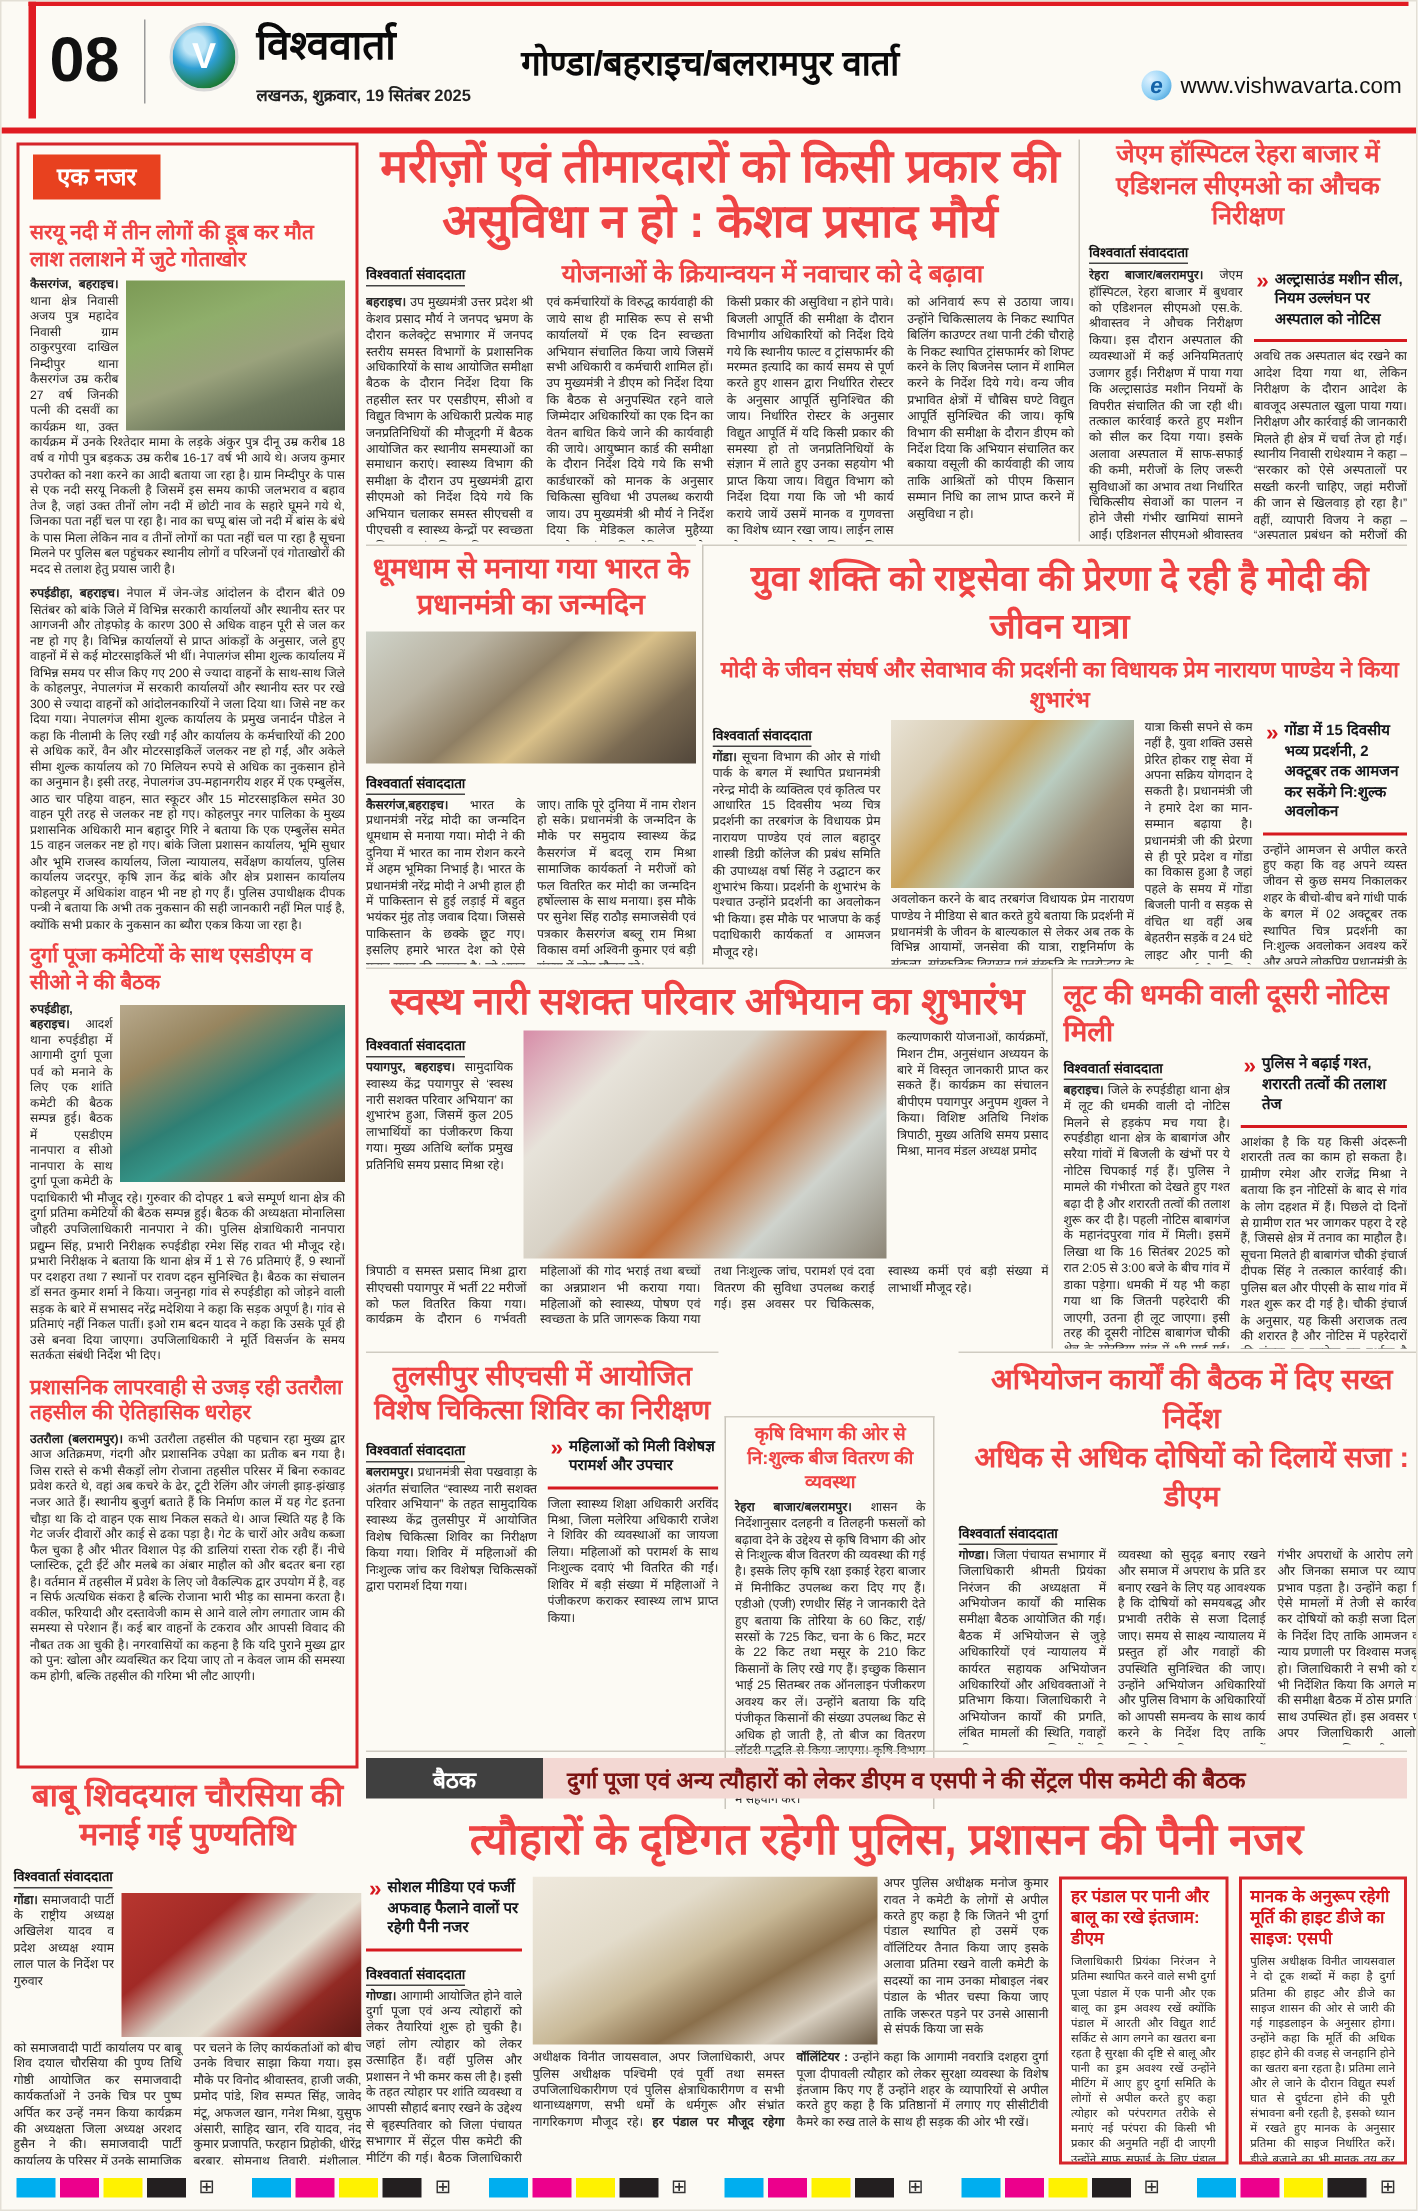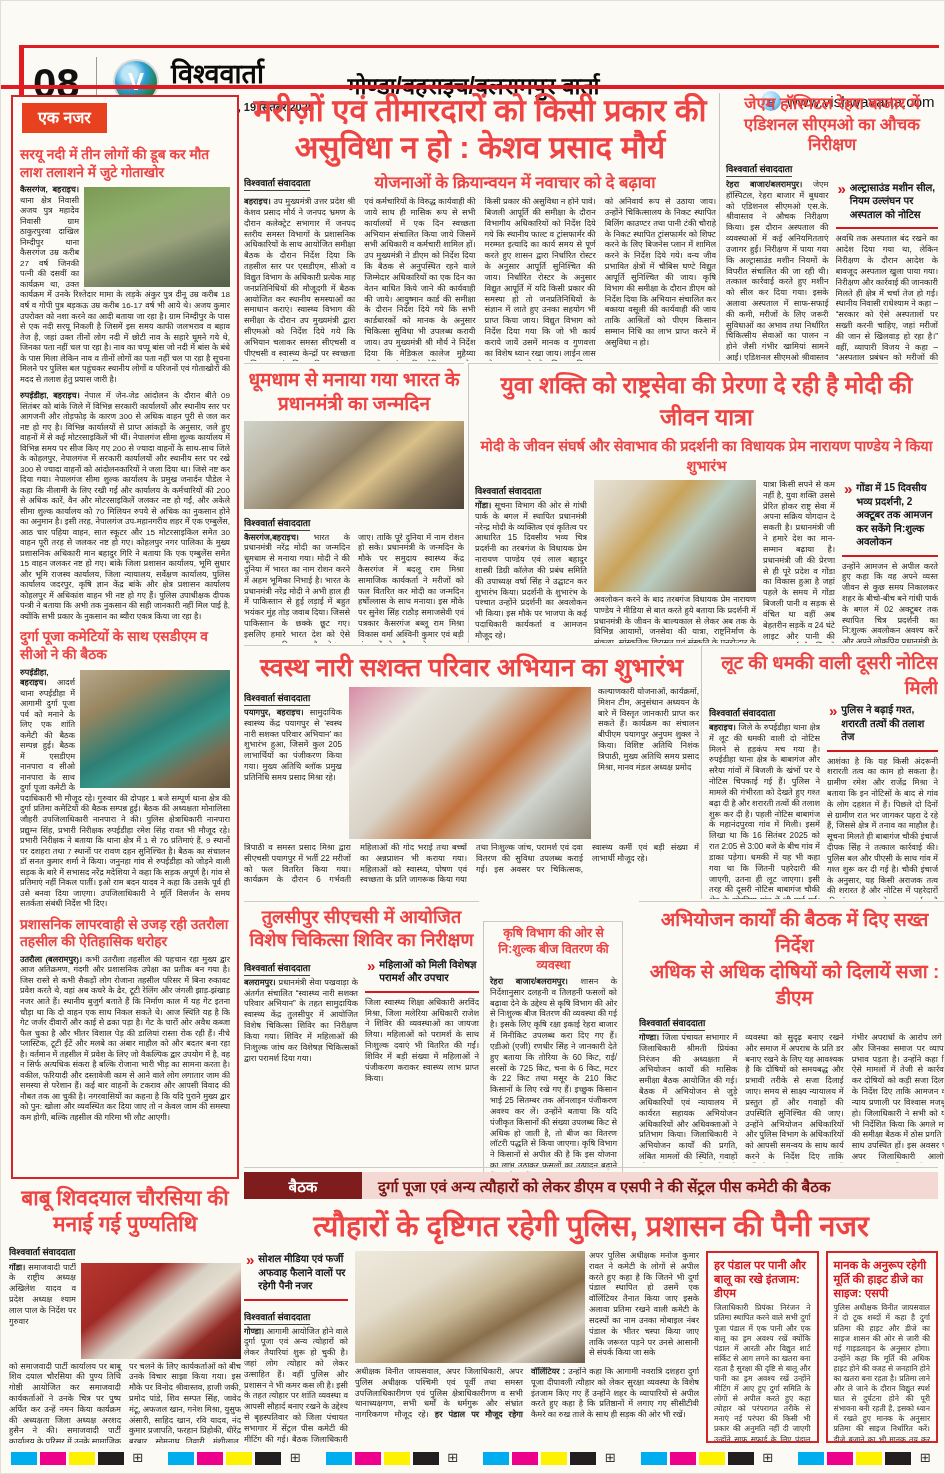--- a/index.html
+++ b/index.html
@@ -30,38 +30,38 @@
   .section-title{font-size:23px;font-weight:bold;color:#0a0a0a;}
   .web-icon{width:20px;height:20px;border-radius:50%;background:radial-gradient(circle at 30% 30%,#dff2ff,#8fd0f5 55%,#2a8fd0);color:#1463a8;
      font-weight:bold;font-style:italic;font-size:15px;display:flex;align-items:center;justify-content:center;}
   .website{font-size:15px;font-weight:normal;color:#111;}
   
   #sidebar{border:2px solid #d6252a;background:#fdfbf5;padding:6px 7px;}
   .ek-tag{display:inline-block;background:#e8411f;color:#fff;font-weight:bold;font-size:16px;padding:3px 16px 5px 16px;margin:0 0 7px 2px;}
   .side-h{font-size:13.8px;line-height:1.28;margin:6px 0 4px 0;}
   .side-body{font-size:8.1px;line-height:1.3;}
   
-  .baithak-tag{background:#7f1d1d;color:#fff;font-weight:bold;font-size:15px;display:flex;align-items:center;justify-content:center;}
+  .baithak-tag{background:#404040;color:#fff;font-weight:bold;font-size:15px;display:flex;align-items:center;justify-content:center;}
   .baithak-banner{background:#f3d8d3;color:#7c1412;font-weight:bold;font-size:15px;display:flex;align-items:center;padding-left:16px;}
   
   .redbox{border:2px solid #d6252a;background:#fffdf8;padding:5px 6px;overflow:hidden;}
   .redbox-h{color:#d6191f;font-weight:bold;font-size:11.3px;line-height:1.25;margin-bottom:3px;}
   .redbox-b{font-size:7.6px;line-height:1.33;color:#2a2a2a;}
   
   .reg-group{display:flex;gap:3px;align-items:center;}
   .reg-sq{width:26px;height:13px;}
   .reg-cross{width:22px;height:14px;font-size:13px;line-height:13px;color:#333;text-align:center;}
   .c-c{background:#00aeef;} .c-m{background:#ec008c;} .c-y{background:#fff200;} .c-k{background:#231f20;}
 </style>
 </head>
 <body>
 
 <div id="page">
 
-  <div class="abs" style="left:0;top:6;width:937px;height:78px;margin-top:44px;">
+  <div class="abs" style="left:0;top:6;width:937px;height:78px;">
     <div class="abs hdr-redbar" style="left:18px;top:0;width:920px;height:3px;"></div>
     <div class="abs hdr-redbar" style="left:18px;top:0;width:5px;height:78px;"></div>
     <div class="abs" id="pgnum" style="left:32px;top:18px;">08</div>
     <div class="abs" style="left:95px;top:12px;width:1px;height:56px;background:#9a9a9a;"></div>
     <div class="abs logo-circle" style="left:112px;top:14px;">V</div>
     <div class="abs brand" style="left:170px;top:16px;">विश्ववार्ता</div>
     <div class="abs brand-date" style="left:170px;top:50px;">लखनऊ,  शुक्रवार, 19 सितंबर 2025</div>
     <div class="abs section-title" style="left:0;top:24px;width:945px;text-align:center;">गोण्डा/बहराइच/बलरामपुर वार्ता</div>
     <div class="abs" style="left:760px;top:46px;display:flex;align-items:center;gap:6px;">
       <span class="web-icon">e</span>
@@ -191,21 +191,21 @@
           <span>सामुदायिक स्वास्थ्य केंद्र पयागपुर से ‘स्वस्थ नारी सशक्त परिवार अभियान’ का शुभारंभ हुआ, जिसमें कुल 205 लाभार्थियों का पंजीकरण किया गया। मुख्य अतिथि ब्लॉक प्रमुख प्रतिनिधि समय प्रसाद मिश्रा रहे।</span>
         </div>
       </div>
       <div class="photo" style="flex:0 0 242px;height:152px;background:linear-gradient(135deg,#d78ca8 0%,#e7e3da 22%,#d8d2c6 40%,#c2723d 58%,#cfd3cd 75%,#8d8677 100%);"></div>
       <div class="just bodytxt col" style="flex:1;height:152px;">कल्याणकारी योजनाओं, कार्यक्रमों, मिशन टीम, अनुसंधान अध्ययन के बारे में विस्तृत जानकारी प्राप्त कर सकते हैं। कार्यक्रम का संचालन बीपीएम पयागपुर अनुपम शुक्ल ने किया। विशिष्ट अतिथि निशंक त्रिपाठी, मुख्य अतिथि समय प्रसाद मिश्रा, मानव मंडल अध्यक्ष प्रमोद</div>
     </div>
     <div class="just bodytxt col" style="margin-top:4px;column-count:4;column-gap:9px;height:62px;">त्रिपाठी व समस्त प्रसाद मिश्रा द्वारा सीएचसी पयागपुर में भर्ती 22 मरीजों को फल वितरित किया गया। कार्यक्रम के दौरान 6 गर्भवती महिलाओं की गोद भराई तथा बच्चों का अन्नप्राशन भी कराया गया। महिलाओं को स्वास्थ्य, पोषण एवं स्वच्छता के प्रति जागरूक किया गया तथा निःशुल्क जांच, परामर्श एवं दवा वितरण की सुविधा उपलब्ध कराई गई। इस अवसर पर चिकित्सक, स्वास्थ्य कर्मी एवं बड़ी संख्या में लाभार्थी मौजूद रहे।</div>
   </div>
 
   <div class="abs col tline vline" style="left:700px;top:644px;width:237px;height:254px;padding:3px 0 0 7px;">
-    <div class="hl" style="font-size:18.5px;text-align:right;">लूट की धमकी वाली दूसरी नोटिस मिली</div>
+    <div class="hl" style="font-size:18.5px;text-align:left;">लूट की धमकी वाली दूसरी नोटिस मिली</div>
     <div style="display:flex;gap:7px;margin-top:3px;">
       <div class="col" style="flex:1;height:218px;">
         <span class="byline">विश्ववार्ता संवाददाता</span>
         <div class="just bodytxt">
           <span class="dateline">बहराइच।</span>
           <span>जिले के रुपईडीहा थाना क्षेत्र में लूट की धमकी वाली दो नोटिस मिलने से हड़कंप मच गया है। रुपईडीहा थाना क्षेत्र के बाबागंज और सरैया गांवों में बिजली के खंभों पर ये नोटिस चिपकाई गई हैं। पुलिस ने मामले की गंभीरता को देखते हुए गश्त बढ़ा दी है और शरारती तत्वों की तलाश शुरू कर दी है। पहली नोटिस बाबागंज के महानंदपुरवा गांव में मिली। इसमें लिखा था कि 16 सितंबर 2025 को रात 2:05 से 3:00 बजे के बीच गांव में डाका पड़ेगा। धमकी में यह भी कहा गया था कि जितनी पहरेदारी की जाएगी, उतना ही लूट जाएगा। इसी तरह की दूसरी नोटिस बाबागंज चौकी क्षेत्र के सोरहिया गांव में भी पाई गई। इस नोटिस में गांव के उन 27 लोगों का स्पष्ट रूप से उल्लेख था जो पहरेदारी में जुटे हैं। इस जानकारी के आधार पर पुलिस को</span>
         </div>
       </div>
       <div class="col" style="flex:1;height:218px;">
         <div class="pullquote">
@@ -234,21 +234,21 @@
           <div class="pq-inner">
             <span class="pq-mark">»</span>
             <span class="pq-text">महिलाओं को मिली विशेषज्ञ परामर्श और उपचार</span>
           </div>
         </div>
         <div class="just bodytxt">जिला स्वास्थ्य शिक्षा अधिकारी अरविंद मिश्रा, जिला मलेरिया अधिकारी राजेश ने शिविर की व्यवस्थाओं का जायजा लिया। महिलाओं को परामर्श के साथ निःशुल्क दवाएं भी वितरित की गईं। शिविर में बड़ी संख्या में महिलाओं ने पंजीकरण कराकर स्वास्थ्य लाभ प्राप्त किया।</div>
       </div>
     </div>
   </div>
 
-  <div class="abs col tline vline" style="left:482px;top:920px;width:140px;height:262px;padding:4px 0 0 6px;border-right:1px solid #c9c5bb;padding-right:5px;">
+  <div class="abs col tline vline" style="left:482px;top:943px;width:140px;height:262px;padding:4px 0 0 6px;border-right:1px solid #c9c5bb;padding-right:5px;">
     <div class="hl" style="font-size:12.3px;line-height:1.3;text-align:center;">कृषि विभाग की ओर से नि:शुल्क बीज वितरण की व्यवस्था</div>
     <div class="just bodytxt" style="margin-top:3px;">
       <span class="dateline">रेहरा बाजार/बलरामपुर।</span>
       <span>शासन के निर्देशानुसार दलहनी व तिलहनी फसलों को बढ़ावा देने के उद्देश्य से कृषि विभाग की ओर से निःशुल्क बीज वितरण की व्यवस्था की गई है। इसके लिए कृषि रक्षा इकाई रेहरा बाजार में मिनीकिट उपलब्ध करा दिए गए हैं। एडीओ (एजी) रणधीर सिंह ने जानकारी देते हुए बताया कि तोरिया के 60 किट, राई/सरसों के 725 किट, चना के 6 किट, मटर के 22 किट तथा मसूर के 210 किट किसानों के लिए रखे गए हैं। इच्छुक किसान भाई 25 सितम्बर तक ऑनलाइन पंजीकरण अवश्य कर लें। उन्होंने बताया कि यदि पंजीकृत किसानों की संख्या उपलब्ध किट से अधिक हो जाती है, तो बीज का वितरण लॉटरी पद्धति से किया जाएगा। कृषि विभाग ने किसानों से अपील की है कि इस योजना का लाभ उठाकर फसलों का उत्पादन बढ़ाने में सहयोग करें।</span>
     </div>
   </div>
 
   <div class="abs col tline" style="left:626px;top:900px;width:311px;height:262px;padding-top:4px;margin-left:12px;">
     <div class="hl" style="font-size:19px;text-align:center;">अभियोजन कार्यों की बैठक में दिए सख्त निर्देश</div>
     <div class="hl" style="font-size:19px;text-align:center;">अधिक से अधिक दोषियों को दिलायें सजा : डीएम</div>

